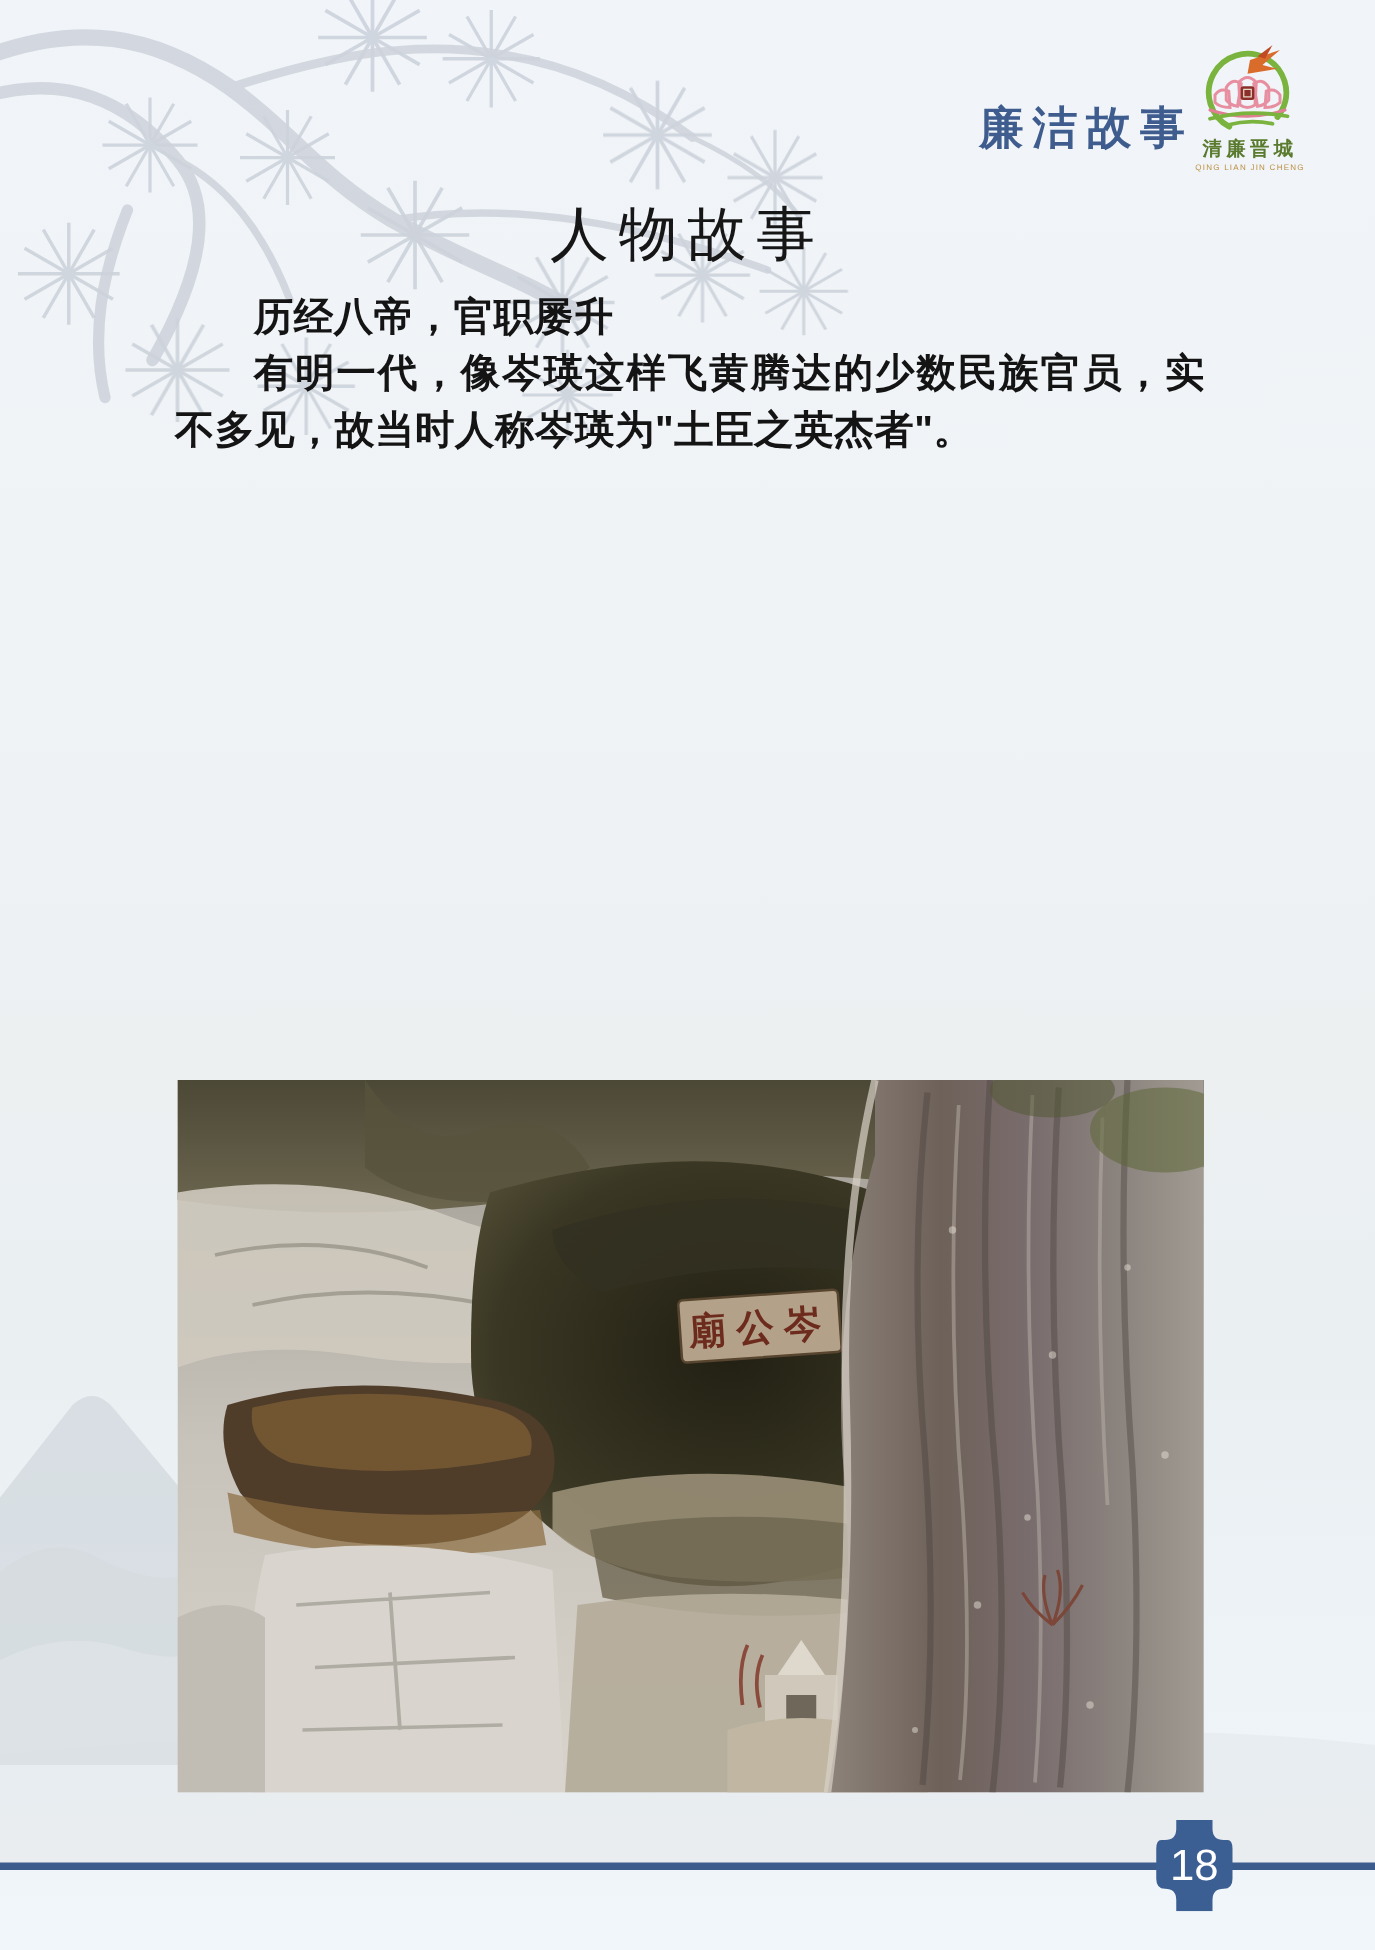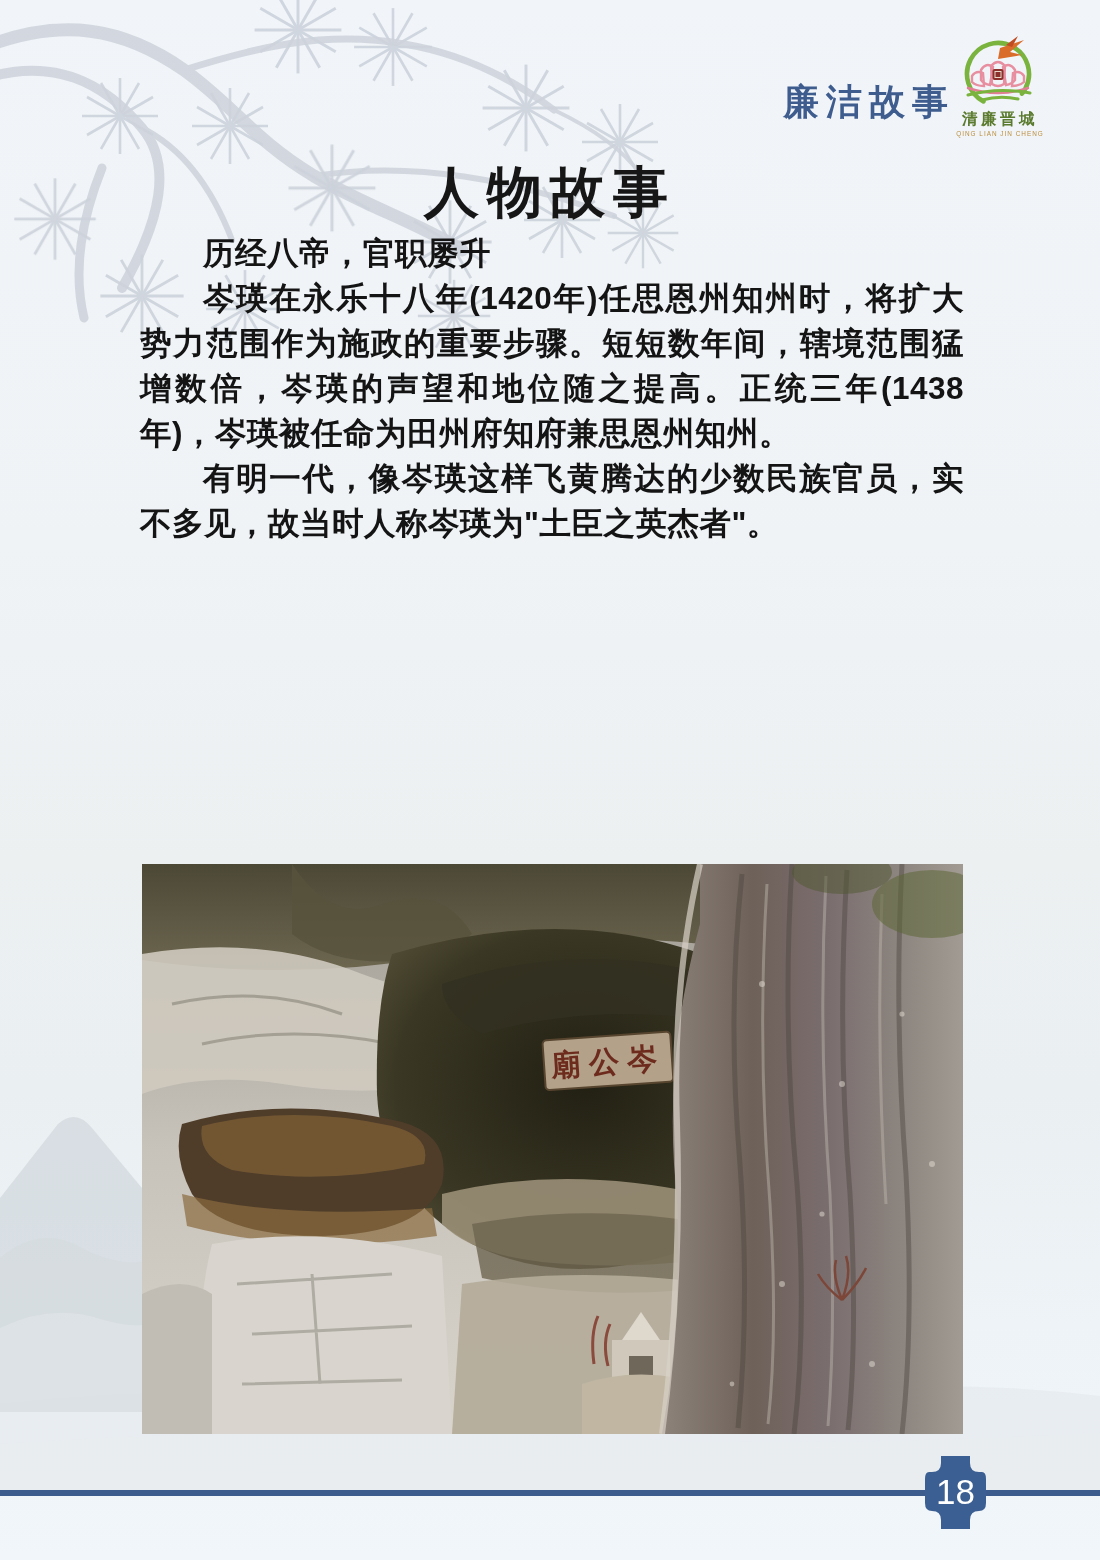--- a/index.html
+++ b/index.html
@@ -16,21 +16,21 @@
     position:absolute; top:62px; right:145px;
     font-size:36px; font-weight:bold; letter-spacing:7px;
     color:#3e5d8e;
     margin-top:16px;
   }
   .logo { position:absolute; top:32px; right:48px; width:104px; height:116px; }
   .logo text { font-family:"Liberation Sans","DejaVu Sans",sans-serif; }
   
   .title {
     position:absolute; top:156px; left:0; width:100%;
-    text-align:center; font-size:55px; font-weight:bold; letter-spacing:8px; color:#161616;
+    text-align:center; font-size:47px; font-weight:normal; letter-spacing:8px; color:#161616;
   }
   .article { position:absolute; left:140px; top:231px; width:824px; color:#141414; }
   .article p {
     font-size:31.5px; line-height:45px; font-weight:700;
     text-indent:2em; text-align:justify; letter-spacing:.5px;
   }
   
   .photo { position:absolute; left:142px; top:864px; width:821px; height:570px; z-index:3; }
   .photo svg { display:block; width:100%; height:100%; }
   .photo text { font-weight:bold; }
@@ -123,21 +123,20 @@
       <path d="M34 68 Q52 63 70 67"></path>
     </g>
     <text x="52" y="92" text-anchor="middle" font-size="15.5" font-weight="bold" letter-spacing="3.5" fill="#5a7a2e">清廉晋城</text>
     <text x="52" y="104" text-anchor="middle" font-size="6.4" letter-spacing="1" fill="#bb8e3e">QING LIAN JIN CHENG</text>
   </svg>
 
   <div class="title">人物故事</div>
 
   <div class="article">
     <p>历经八帝，官职屡升</p>
-    <p>岑瑛在永乐十八年(1420年)任思恩州知州时，将扩大势力范围作为施政的重要步骤。短短数年间，辖境范围猛增数倍，岑瑛的声望和地位随之提高。正统三年(1438年)，岑瑛被任命为田州府知府兼思恩州知州。</p>
     <p>有明一代，像岑瑛这样飞黄腾达的少数民族官员，实不多见，故当时人称岑瑛为"土臣之英杰者"。</p>
   </div>
 
   <svg class="mist-left" viewBox="0 0 152 340">
     <path d="M0 126 L58 52 Q76 36 92 56 L152 128 V340 H0 Z" fill="#c9d0d6" opacity=".55"></path>
     <path d="M0 186 Q40 152 82 176 Q120 196 152 188 V340 H0 Z" fill="#d4dade" opacity=".6"></path>
     <path d="M0 256 Q52 230 104 248 Q132 256 152 252 V340 H0 Z" fill="#dee3e7" opacity=".75"></path>
   </svg>
 
   <svg class="mist-wide" viewBox="0 0 1100 172">

